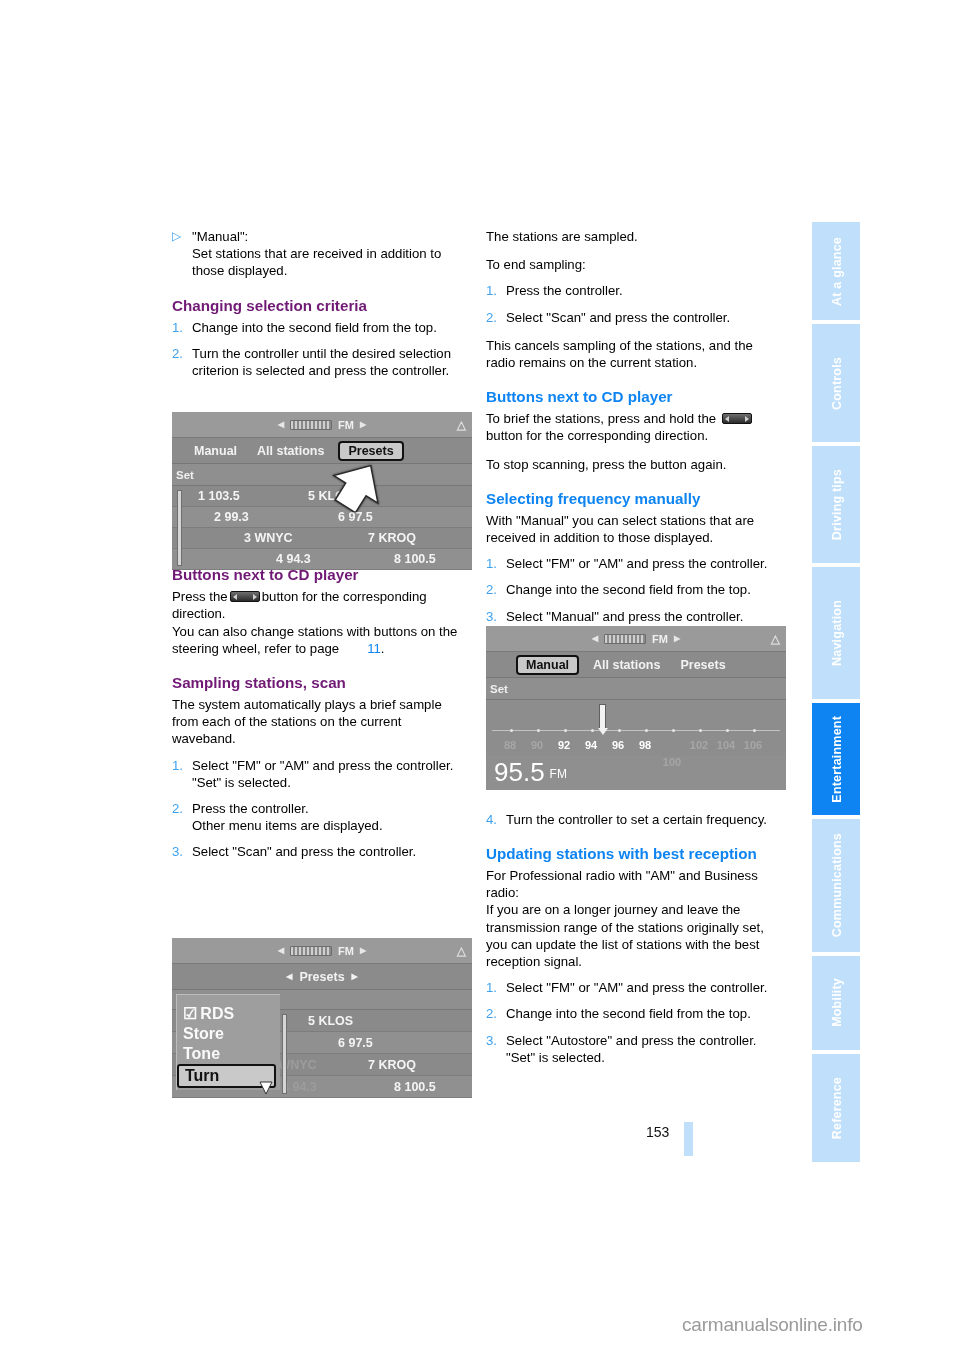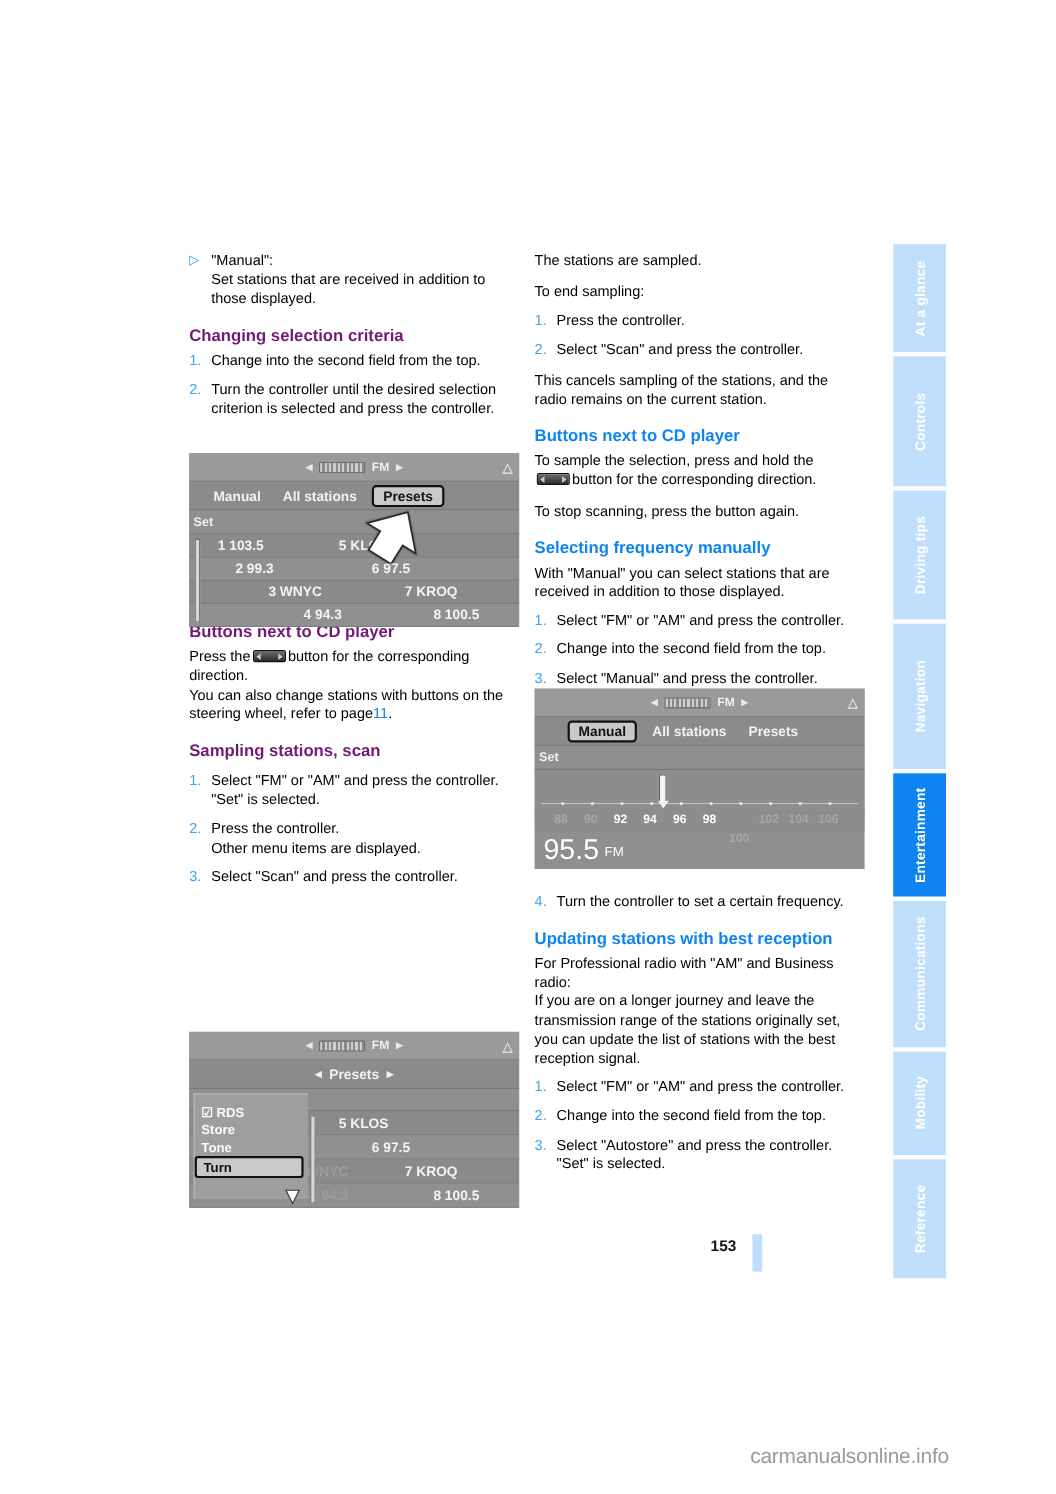--- a/index.html
+++ b/index.html
@@ -59,21 +59,21 @@
   .row { display: flex; margin-top: 9px; }
   .row.tight { margin-top: 4px; }
   .marker {
     flex: 0 0 auto; width: 20px;
     color: #3ea2f0; font-weight: normal;
   }
   .marker.bullet { color:#3ea2f0; font-size: 12px; line-height:17.2px; }
   .rtext { flex: 1 1 auto; }
   .sub { display:block; }
 
-  .lnk { color: #0d84f2; }
+  .lnk { color: #0d84f2; margin-left: 28px; }
 
   
   .rocker {
     display: inline-block;
     width: 30px; height: 11px;
     vertical-align: -1px;
     background: linear-gradient(#6f6f6f,#2b2b2b);
     border: 1px solid #111;
     border-radius: 2px;
     position: relative;
@@ -149,21 +149,21 @@
     filter: drop-shadow(0 0 1px rgba(0,0,0,.6));
   }
   
   .popup {
     position:absolute;
     background:#9e9e9e;
     border-top:1px solid #bdbdbd;
     border-left:1px solid #bdbdbd;
   }
   .pitem {
-    color:#fafafa; font-size:12px; font-weight:bold;
+    color:#fafafa; font-size:16px; font-weight:bold;
     padding:1px 6px; white-space:nowrap;
   }
   .pitem.sel {
     background:#c9c9c9; color:#111;
     border:2px solid #111; border-radius:3px;
     margin-right:4px;
   }
   .chk { display:inline-block; margin-right:3px; }
 
   
@@ -185,21 +185,21 @@
   }
   .bigfreq {
     position:absolute; left:8px; bottom:2px;
     color:#ffffff; font-size:26px; font-weight:normal; line-height:28px;
   }
   .bigfreq small { font-size:12px; margin-left:5px; vertical-align:3px; }
 
   
   .pagenum {
     position:absolute; left:646px; top:1124px;
-    font-size:14px; font-weight:bold; color:#111;
+    font-size:14px; font-weight:normal; color:#111;
   }
   .pagebar {
     position:absolute; left:684px; top:1122px;
     width:9px; height:34px; background:#bfdffa;
   }
   .brand {
     position:absolute; left:682px; top:1314px;
     font-size:19px; color:#9a9a9a; letter-spacing:-.2px;
   }
 </style>
@@ -261,20 +261,21 @@
     <h2 class="head-l first">Buttons next to CD player</h2>
 
     <p class="para">
       <span>Press the</span><span class="rocker"></span><span>button for the corresponding direction.</span>
     </p>
     <p class="para">
       <span>You can also change stations with buttons on the steering wheel, refer to page</span><span class="lnk">11</span><span>.</span>
     </p>
 
     <h2 class="head-l">Sampling stations, scan</h2>
+    <p class="para">The system automatically plays a brief sample from each of the stations on the current waveband.</p>
 
     <div class="row">
       <div class="marker">1.</div>
       <div class="rtext">
         <span class="sub">Select "FM" or "AM" and press the controller.</span>
         <span class="sub">"Set" is selected.</span>
       </div>
     </div>
     <div class="row">
       <div class="marker">2.</div>
@@ -300,21 +301,21 @@
     </div>
     <div class="row">
       <div class="marker">2.</div>
       <div class="rtext">Select "Scan" and press the controller.</div>
     </div>
 
     <p class="para gap">This cancels sampling of the stations, and the radio remains on the current station.</p>
 
     <h2 class="head-r">Buttons next to CD player</h2>
     <p class="para">
-      <span>To sample the selection, press and hold the</span>
+      <span>To brief the stations, press and hold the</span>
       <span class="rocker"></span><span>button for the corresponding direction.</span>
     </p>
     <p class="para gap">To stop scanning, press the button again.</p>
 
     <h2 class="head-r">Selecting frequency manually</h2>
     <p class="para">With "Manual" you can select stations that are received in addition to those displayed.</p>
 
     <div class="row">
       <div class="marker">1.</div>
       <div class="rtext">Select "FM" or "AM" and press the controller.</div>

